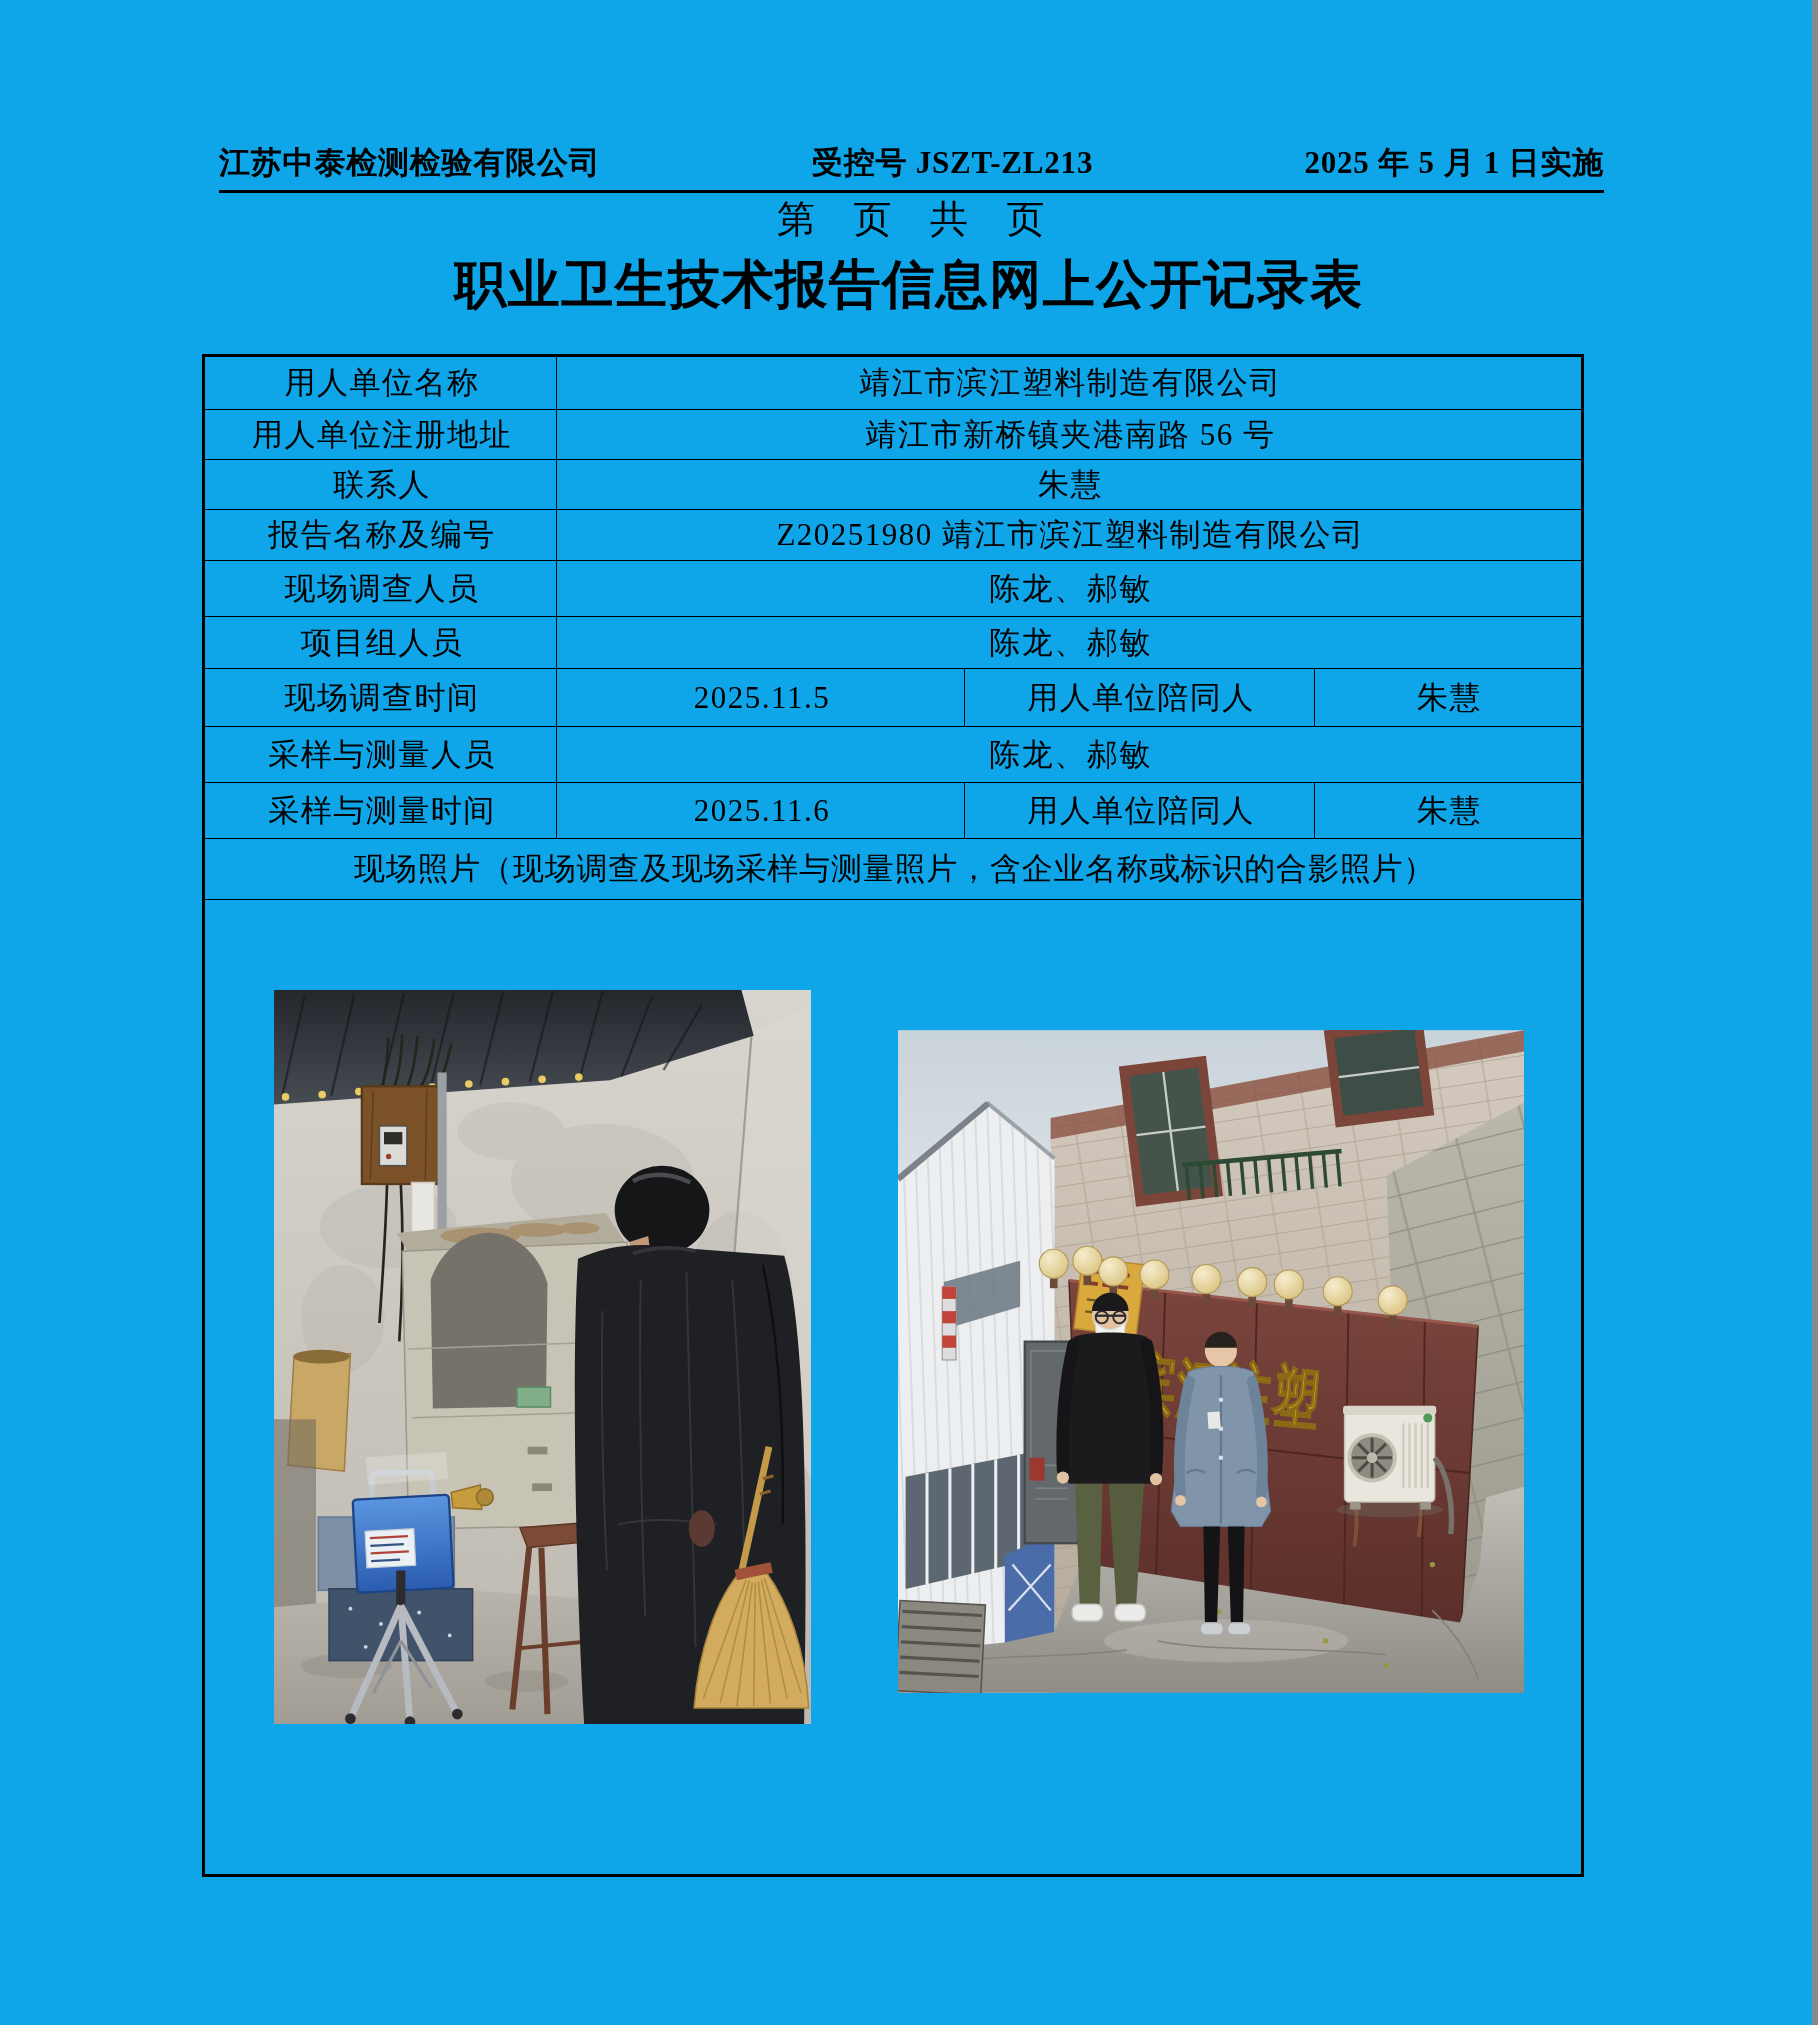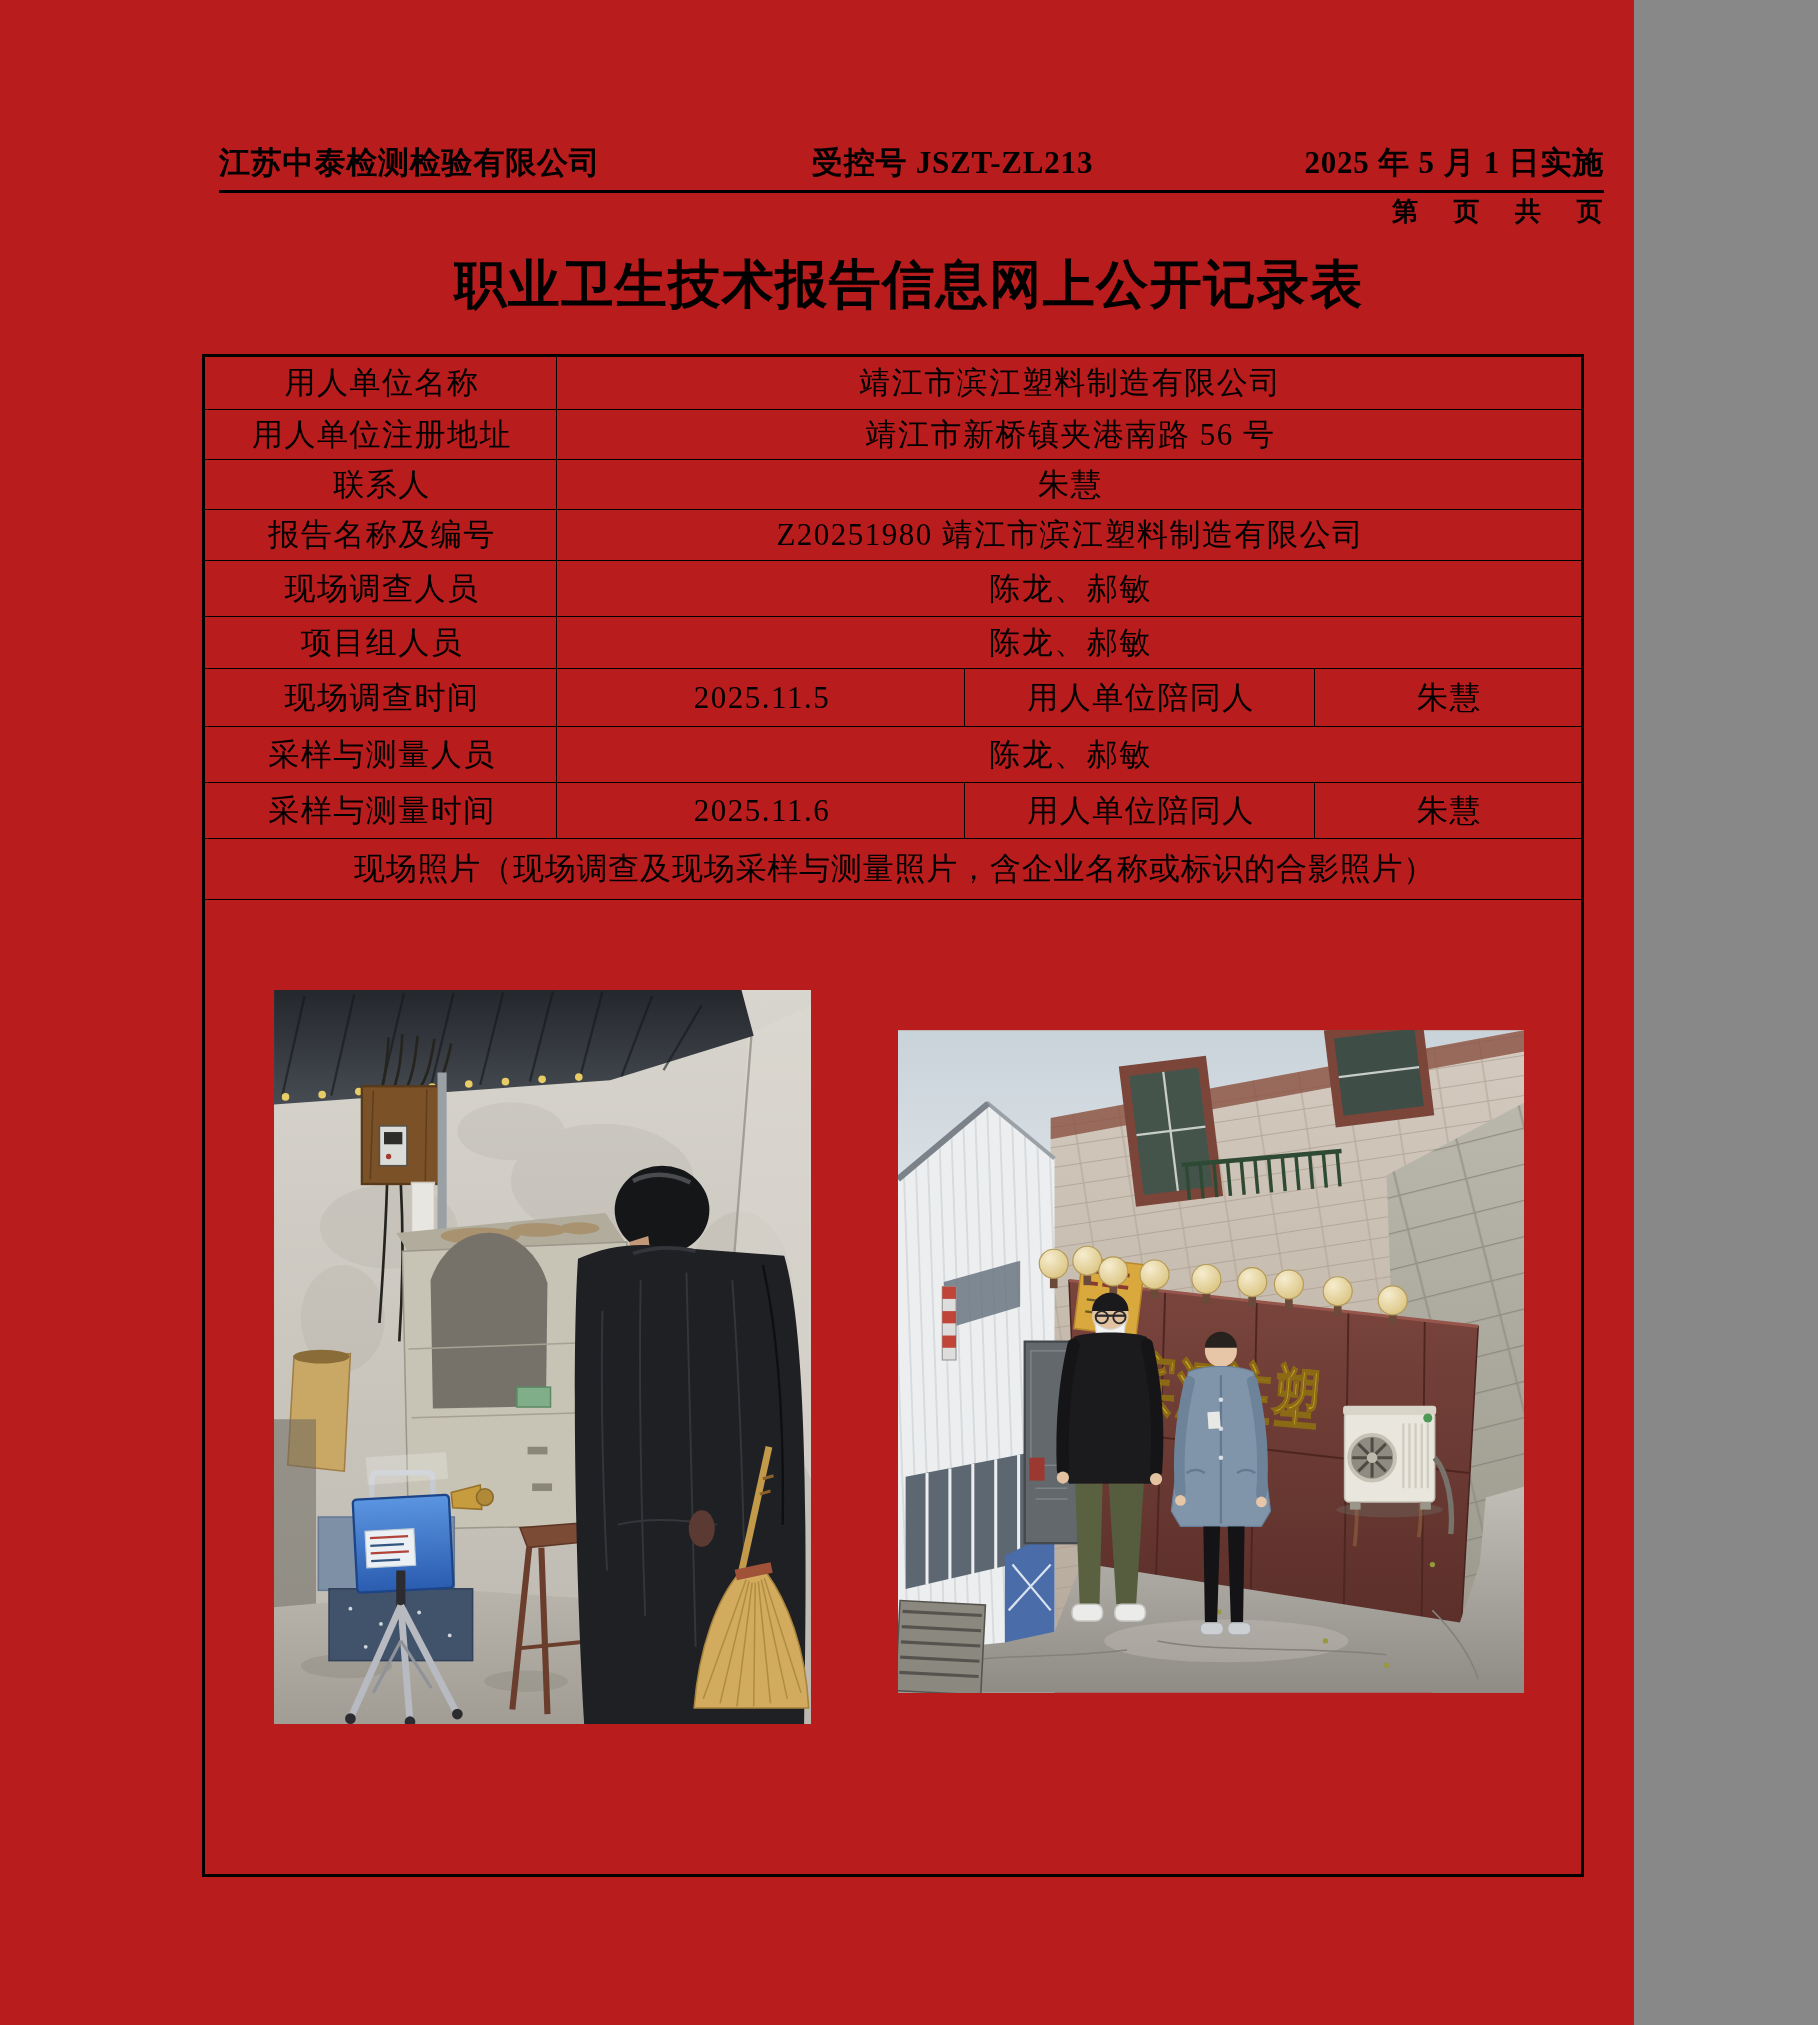--- a/index.html
+++ b/index.html
@@ -1,28 +1,28 @@
 <!DOCTYPE html>
 <html style="font-size:12.2px"><head>
 <meta charset="utf-8">
 <style>
   html,body{margin:0;padding:0;background:#888;}
   .page{
-    position:relative;width:1634px;height:2025px;background:#b91c1c;
+    position:relative;width:1812px;height:2025px;background:#0ea5e9;
     font-family:"Liberation Serif","DejaVu Serif",serif;color:#000;overflow:hidden;
   }
   .header-row{
     position:absolute;left:219px;top:142px;width:1385px;
     display:flex;justify-content:space-between;align-items:baseline;
     font-size:31px;font-weight:bold;letter-spacing:0.8px;
     border-bottom:3.1px solid #000;padding-bottom:6.1px;
   }
   .page-line{
-    position:absolute;left:219px;top:194px;width:1385px;text-align:right;
-    font-size:26px;font-weight:bold;word-spacing:26px;letter-spacing:1.5px;
+    position:absolute;left:219px;top:194px;width:1385px;text-align:center;
+    font-size:38px;font-weight:normal;word-spacing:26px;letter-spacing:1.5px;
   }
   .doc-title{
     position:absolute;left:0;top:250px;width:1818px;text-align:center;
     font-family:"Liberation Sans","DejaVu Sans",sans-serif;
     font-size:52px;font-weight:bold;letter-spacing:1.5px;
   }
   table.record-table{
     position:absolute;left:202px;top:354px;width:1378px;
     border-collapse:collapse;table-layout:fixed;
     font-size:31px;letter-spacing:1.5px;

